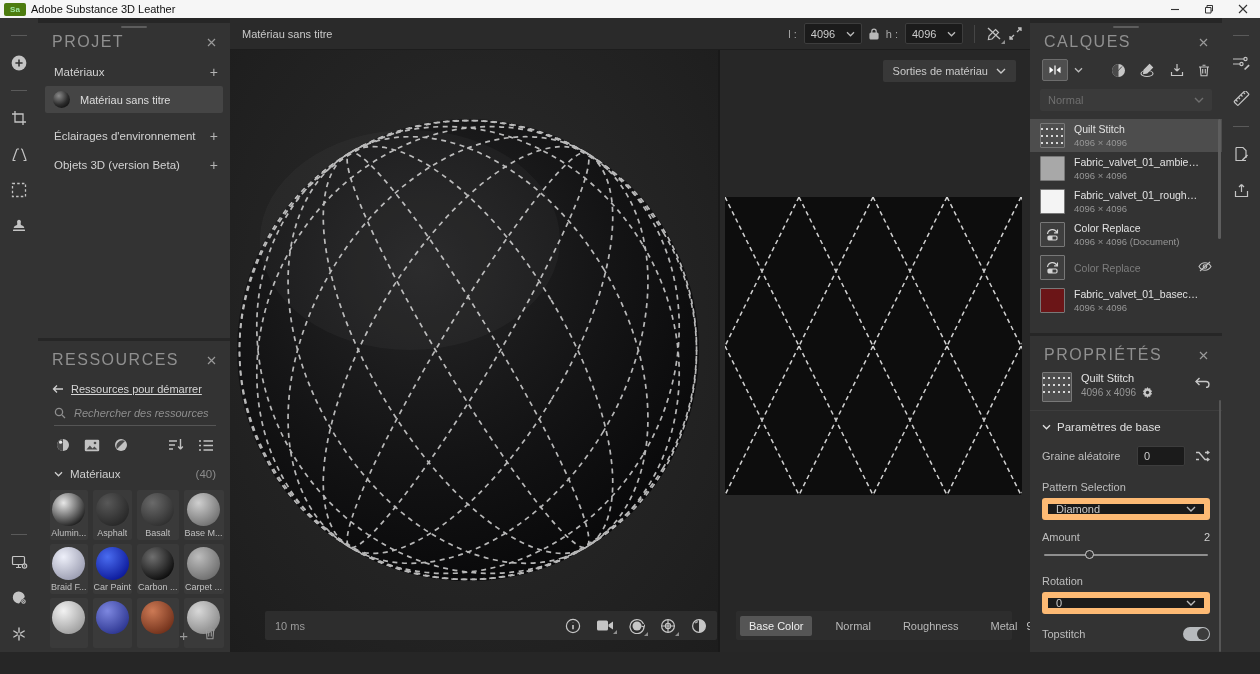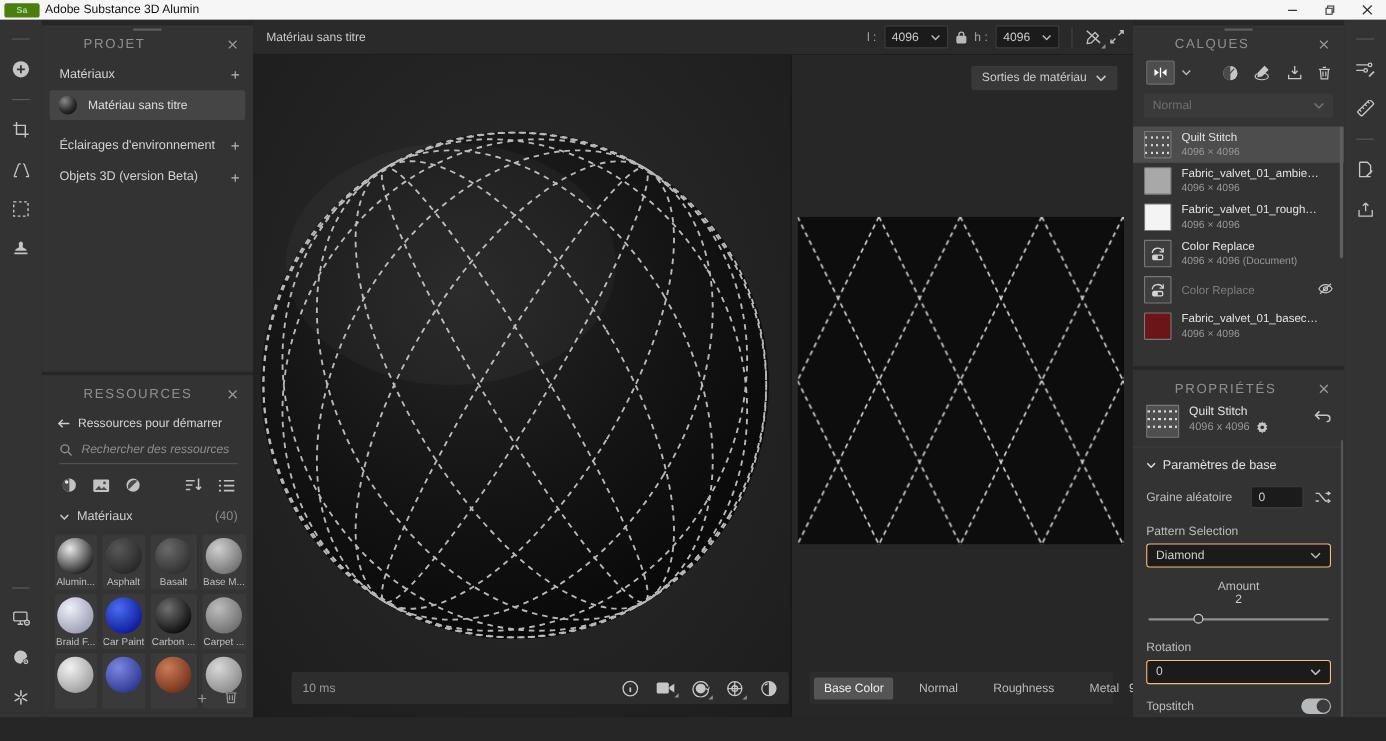--- a/index.html
+++ b/index.html
@@ -2,21 +2,21 @@
 <html><head>
 <meta charset="utf-8">
 <style>
   * { margin:0; padding:0; box-sizing:border-box; }
   html,body { width:1260px; height:674px; overflow:hidden; background:#222; }
   body { font-family:"Liberation Sans", sans-serif; font-size:11px; color:#c8c8c8; -webkit-font-smoothing:antialiased; }
   .app { position:relative; width:1260px; height:674px; background:#262626; }
 
   
   .titlebar { height:18px; background:#f6f6f6; display:flex; align-items:center; padding-left:4px; color:#111; }
-  .app-icon { width:32px; height:13px; background:#4d7c0f; color:#9fe59f; font-size:8px; font-weight:bold;
+  .app-icon { width:22px; height:13px; background:#4d7c0f; color:#9fe59f; font-size:8px; font-weight:bold;
               display:flex; align-items:center; justify-content:center; border-radius:2px; margin-right:5px; }
   .app-title { font-size:11px; color:#111; }
   .win-controls { margin-left:auto; display:flex; height:100%; }
   .wc { width:34px; height:100%; display:flex; align-items:center; justify-content:center; color:#333; cursor:default; }
   .wc svg { display:block; }
 
   
   .menubar { position:relative; height:22px; background:#262626; display:flex; align-items:center; border-bottom:1px solid #1c1c1c; }
   .menubar nav { display:flex; gap:0; padding-left:8px; }
   .menu-item { padding:0 13px; color:#c4c4c4; font-size:11px; line-height:22px; }
@@ -30,33 +30,33 @@
   .tool-btn svg { display:block; }
   .strip .spacer { flex:1; }
 
   .left-col { width:192px; display:flex; flex-direction:column; background:#262626; padding-top:5px; gap:3px; }
   .right-col { width:192px; display:flex; flex-direction:column; background:#262626; padding-top:5px; gap:3px; }
 
   .panel { background:#333333; position:relative; overflow:hidden; }
   .panel.has-handle::before { content:""; position:absolute; top:3px; left:50%; transform:translateX(-50%);
       width:26px; height:2px; background:#5d5d5d; border-radius:1px; }
   .panel-header { display:flex; align-items:center; padding:10px 12px 6px 14px; }
-  .panel-title { font-size:12px; letter-spacing:1.5px; color:#909090;margin-left:24px; }
+  .panel-title { font-size:16px; letter-spacing:1.5px; color:#909090; }
   .panel-close { margin-left:auto; color:#9a9a9a; width:14px; height:14px; display:flex; align-items:center; justify-content:center; }
 
   
   .proj-section { display:flex; align-items:center; padding:9px 12px 8px 16px; color:#d2d2d2; font-size:11.5px; }
   .plus-btn { margin-left:auto; color:#b5b5b5; font-size:14px; line-height:10px; }
   .material-row { display:flex; align-items:center; gap:10px; margin:0 7px; padding:5px 8px; background:#454545; border-radius:2px; }
   .material-thumb { width:17px; height:17px; border-radius:50%; background:radial-gradient(circle at 34% 28%, #8a8a8a, #2c2c2c 55%, #050505 95%); }
   .material-name { color:#dddddd; font-size:11px; }
 
   
   .back-row { display:flex; align-items:center; gap:7px; padding:8px 12px 4px 14px; color:#cfcfcf; }
-  .back-link { font-size:11px; color:#d5d5d5; }
+  .back-link { text-decoration:underline; font-size:11px; color:#d5d5d5; }
   .search-row { display:flex; align-items:center; gap:8px; margin:8px 14px 0 16px; padding-bottom:6px; border-bottom:1px solid #555; color:#8e8e8e; }
   .search-ph { font-style:italic; font-size:11px; color:#8e8e8e; }
   .filter-row { display:flex; align-items:center; gap:14px; padding:12px 16px 4px 18px; color:#c2c2c2; }
   .filter-row .gap { flex:1; }
   .group-row { display:flex; align-items:center; gap:7px; padding:12px 14px 2px 16px; color:#cfcfcf; font-size:11.5px; }
   .group-count { margin-left:auto; color:#8b8b8b; }
   .res-grid { display:grid; grid-template-columns:repeat(4,1fr); gap:4px 5px; padding:8px 10px 0 12px; }
   .res-cell { display:flex; flex-direction:column; align-items:center; background:#3a3a3a; border-radius:2px; padding:3px 1px 1px; }
   .res-ball { width:33px; height:33px; border-radius:50%; }
   .res-label { font-size:9px; color:#c0c0c0; max-width:40px; overflow:hidden; white-space:nowrap; text-overflow:ellipsis; height:11px; margin-top:2px; }
@@ -125,42 +125,42 @@
   .prop-thumb { width:30px; height:30px; border:1px solid #787878; border-radius:1px; }
   .prop-meta .layer-name { font-size:11px; }
   .prop-size-row { display:flex; align-items:center; gap:6px; color:#979797; font-size:10px; margin-top:3px; }
   .prop-reset { margin-left:auto; color:#c6c6c6; padding-top:4px; }
   .section-row { display:flex; align-items:center; gap:6px; padding:10px 12px 6px 12px; color:#e0e0e0; font-size:11.5px; border-top:1px solid #3d3d3d; }
   .field-row { display:flex; align-items:center; padding:7px 12px; color:#bdbdbd; }
   .field-label { font-size:11px; }
   .field-row .grow { flex:1; }
   .num-input { width:48px; height:20px; background:#1b1b1b; border:1px solid #3d3d3d; border-radius:2px;
       color:#cccccc; padding:0 6px; display:flex; align-items:center; margin-right:10px; }
-  .wide-select { margin:2px 12px 4px 12px; height:22px; background:#1b1b1b; border:1px solid #fdba74; border-radius:3px;
+  .wide-select { margin:2px 12px 4px 12px; height:22px; background:#1b1b1b; border:6px solid #fdba74; border-radius:3px;
       display:flex; align-items:center; padding:0 8px; color:#cccccc; }
   .wide-select .chev { margin-left:auto; }
   .plabel { padding:8px 12px 3px 12px; color:#bdbdbd; font-size:11px; }
   .slider { position:relative; margin:4px 14px 6px 14px; height:12px; }
   .slider .track { position:absolute; left:0; right:0; top:5px; height:2px; background:#8f8f8f; border-radius:1px; }
   .slider .knob { position:absolute; left:25%; top:1px; width:9px; height:9px; border:1.5px solid #d0d0d0; border-radius:50%; background:#333; }
   .toggle-row { display:flex; align-items:center; padding:9px 12px; color:#bdbdbd; }
   .toggle { margin-left:auto; width:27px; height:14px; border-radius:7px; background:#b7babd; position:relative; }
   .toggle .knob { position:absolute; right:1px; top:1px; width:12px; height:12px; border-radius:50%; background:#3c3c3c; }
   .props-scroll { position:absolute; right:1px; top:64px; bottom:0; width:2px; background:#565656; border-radius:1px; }
 
   .chev svg, .icon svg { display:block; }
 </style>
 </head>
 <body>
 
 <div class="app">
 
   <div class="titlebar">
     <span class="app-icon">Sa</span>
-    <span class="app-title">Adobe Substance 3D Alumin</span>
+    <span class="app-title">Adobe Substance 3D Leather</span>
     <div class="win-controls">
       <span class="wc">
         <svg width="10" height="10" viewBox="0 0 10 10">
             <path d="M1 5.5h8" stroke="#333" stroke-width="1.1"></path>
           </svg>
         </span>
       <span class="wc">
         <svg width="10" height="10" viewBox="0 0 10 10">
             <path d="M3 3V1.5h5.5V7H7M1.5 3.5H7V9H1.5z" fill="none" stroke="#333" stroke-width="1"></path>
           </svg>
@@ -724,21 +724,21 @@
         </div>
         <div class="plabel">Pattern Selection</div>
         <div class="wide-select">
           <span>Diamond</span>
           <span class="chev">
             <svg width="10" height="6" viewBox="0 0 10 6" fill="none" stroke="#bbb" stroke-width="1.4">
                 <path d="M1 1l4 4 4-4"></path>
               </svg>
             </span>
         </div>
-        <div class="field-row" style="padding-bottom:2px;flex-direction:column;">
+        <div class="field-row" style="padding-bottom:2px;">
           <span class="field-label">Amount</span>
           <span class="grow"></span>
           <span style="color:#cfcfcf;">2</span>
         </div>
         <div class="slider">
           <div class="track"></div>
           <div class="knob"></div>
         </div>
         <div class="plabel">Rotation</div>
         <div class="wide-select">

